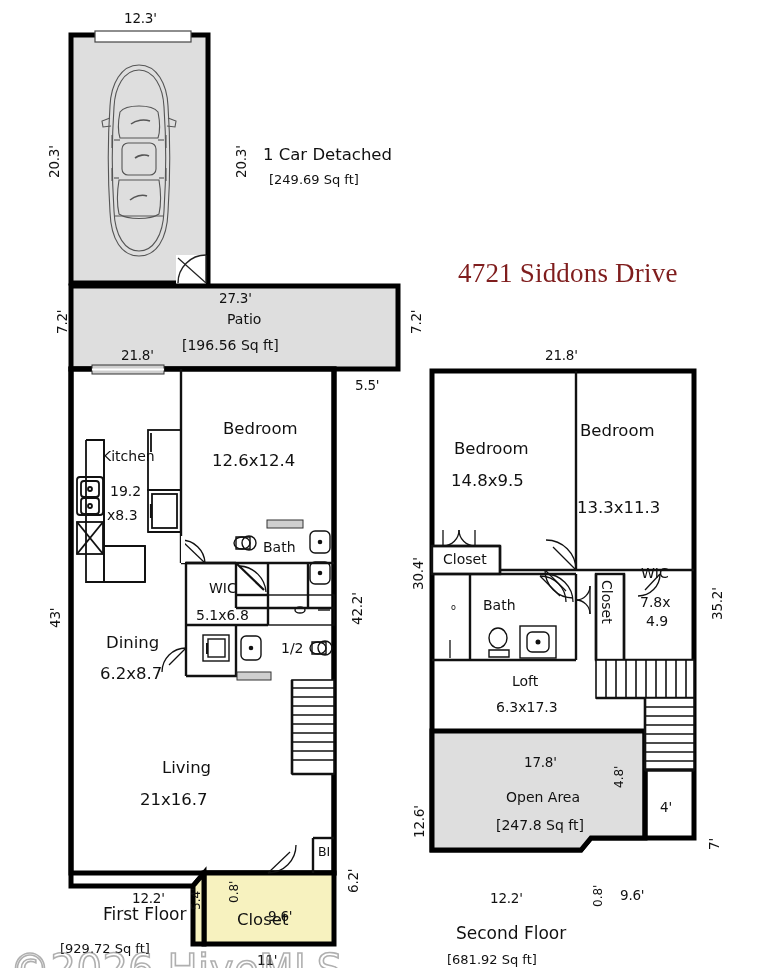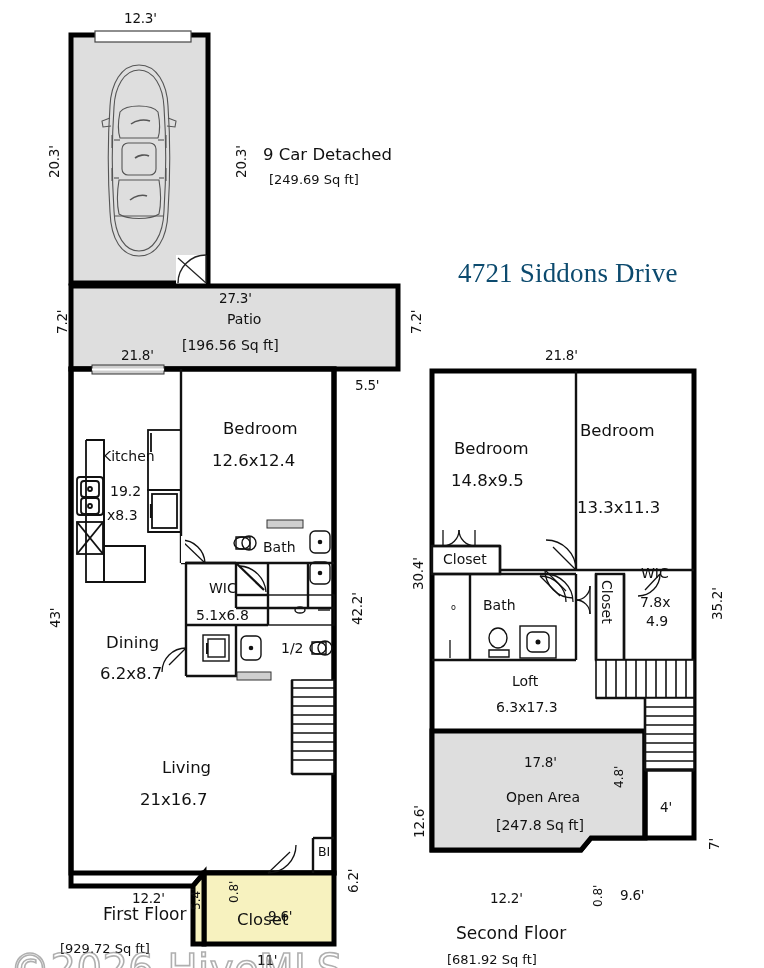--- a/index.html
+++ b/index.html
@@ -45,21 +45,21 @@
   }
   .room-xs {
     font-size: 12.5px;
   }
   .area {
     font-size: 13px;
   }
   .title {
     font-family: "Liberation Serif", serif;
     font-size: 27px;
-    color: #0c4a6e;
+    color: #7f1d1d;
     letter-spacing: 0.2px;
     text-align: center;
   }
   .floor-name {
     font-size: 17px;
   }
   .rot90 {
     transform: rotate(-90deg);
     transform-origin: left top;
   }
@@ -367,21 +367,21 @@
       <line x1="432" y1="660" x2="432" y2="731" stroke-width="0"></line>
     </g>
 
   </svg>
 
   <div class="lbl title" style="left:458px; top:259px;">4721 Siddons Drive</div>
 
   <div class="lbl dim" style="left:124px; top:11px;">12.3'</div>
   <div class="lbl dim rot90" style="left:47px; top:178px;">20.3'</div>
   <div class="lbl dim rot90" style="left:234px; top:178px;">20.3'</div>
-  <div class="lbl room" style="left:263px; top:146px;">9 Car Detached</div>
+  <div class="lbl room" style="left:263px; top:146px;">1 Car Detached</div>
   <div class="lbl area" style="left:269px; top:173px;">[249.69 Sq ft]</div>
 
   <div class="lbl dim" style="left:219px; top:291px;">27.3'</div>
   <div class="lbl room-sm" style="left:215px; top:312px;margin-left:12px;">Patio</div>
   <div class="lbl room-sm" style="left:182px; top:338px;">[196.56 Sq ft]</div>
   <div class="lbl dim rot90" style="left:55px; top:334px;">7.2'</div>
   <div class="lbl dim rot90" style="left:409px; top:334px;">7.2'</div>
   <div class="lbl dim" style="left:121px; top:348px;">21.8'</div>
 
   <div class="lbl dim" style="left:355px; top:378px;">5.5'</div>

